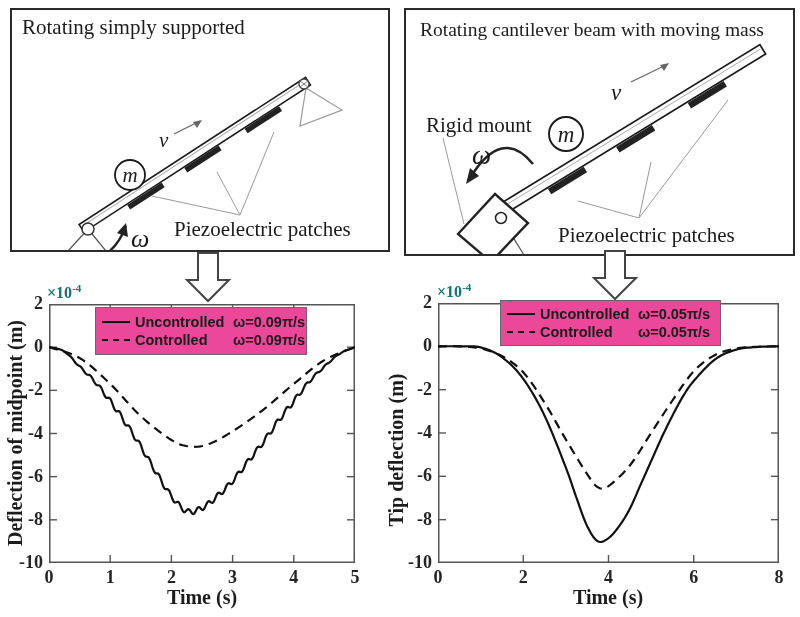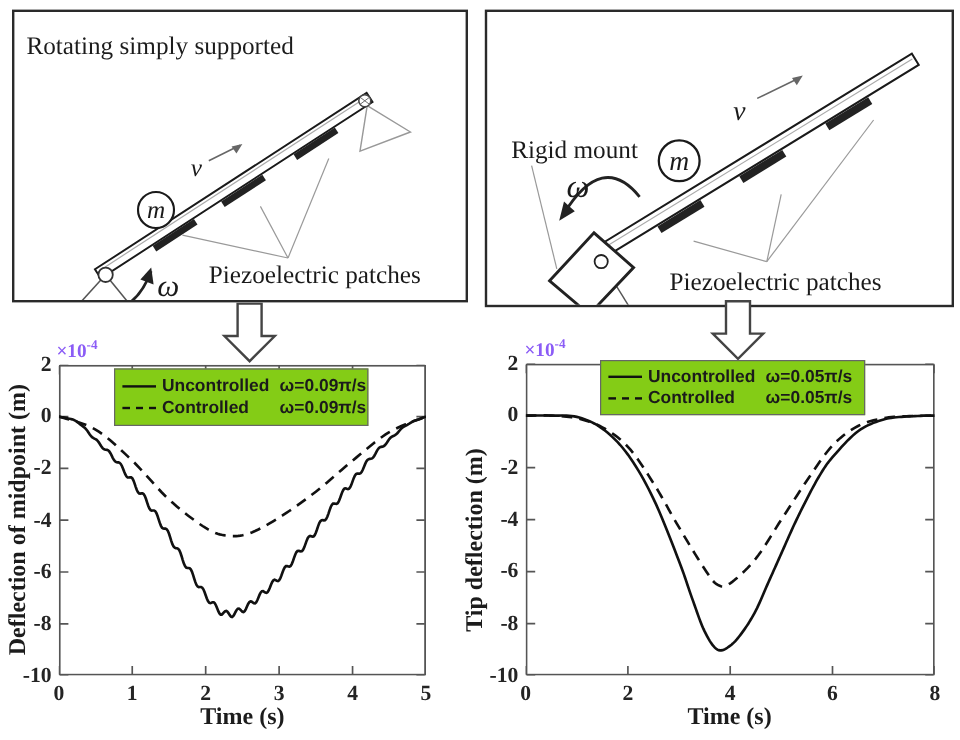--- a/index.html
+++ b/index.html
@@ -5,23 +5,23 @@
   html,body{margin:0;padding:0;background:#fff;}
   #root{position:relative;width:800px;height:617px;background:#ffffff;overflow:hidden;
         font-family:"Liberation Serif",serif;color:#1a1a1a;}
   .panel{position:absolute;border:2px solid #2a2a2a;background:#fff;}
   .panel-title{position:absolute;font-size:21px;line-height:1.22;color:#1c1c1c;white-space:nowrap;}
   svg text{font-family:"Liberation Serif",serif;fill:#1a1a1a;}
   .plotsvg{position:absolute;}
   .tick{position:absolute;font:700 18px "Liberation Serif",serif;color:#242424;text-align:center;}
   .ytick{text-align:right;}
   .axis-label{position:absolute;font:700 20px "Liberation Serif",serif;color:#1c1c1c;white-space:nowrap;}
-  .exp{position:absolute;font:700 16px "Liberation Serif",serif;color:#8b5cf6;}
+  .exp{position:absolute;font:700 16px "Liberation Serif",serif;color:#0f766e;}
   .exp sup{font-size:11px;}
-  .legend{position:absolute;border:1.5px solid #666;background:#84cc16;box-sizing:border-box;
+  .legend{position:absolute;border:1.5px solid #666;background:#ec4899;box-sizing:border-box;
           display:flex;flex-direction:column;justify-content:center;gap:2px;padding:3px 6px;z-index:5;}
   .legend-row{display:flex;align-items:center;gap:5px;
               font:700 14.5px "Liberation Sans",sans-serif;color:#1b1b1b;white-space:nowrap;}
   .lg-sample{flex:0 0 28px;height:2.6px;background:#111;}
   .lg-sample.dashed{background:repeating-linear-gradient(90deg,#111 0 6px,transparent 6px 11px);}
   .lg-label{flex:0 0 93px;}
   .arrow-svg{position:absolute;}
 </style>
 </head>
 <body>
@@ -78,21 +78,21 @@
       <text x="118" y="172" font-size="21" font-style="italic" text-anchor="middle">m</text>
 
       <text x="147" y="137" font-size="21" font-style="italic">v</text>
       <g>
         <line x1="162" y1="124" x2="188" y2="111" stroke="#666" stroke-width="1.3"></line>
         <polygon points="190,110 181,112 185,118" fill="#666"></polygon>
       </g>
 
       <text x="162" y="226" font-size="21">Piezoelectric patches</text>
     </svg>
-    <div class="panel-title" style="left:10px;top:5px;margin-top:11px;">
+    <div class="panel-title" style="left:10px;top:5px;">
       <div>Rotating simply supported</div>
     </div>
   </div>
 
   <div class="panel" style="left:404px;top:8px;width:387px;height:244px;">
     <svg width="387" height="244" viewBox="0 0 387 244">
 
       <g transform="translate(97,205) rotate(-31.5)">
         <rect x="-4" y="-11" width="312" height="11" fill="#ffffff" stroke="#1a1a1a" stroke-width="1.7"></rect>
         <line x1="0" y1="-7" x2="306" y2="-7" stroke="#aaaaaa" stroke-width="1"></line>
@@ -138,20 +138,23 @@
       <text x="160" y="132" font-size="23" font-style="italic" text-anchor="middle">m</text>
 
       <text x="205" y="90" font-size="23" font-style="italic">v</text>
       <g>
         <line x1="225" y1="72" x2="260" y2="55" stroke="#666" stroke-width="1.3"></line>
         <polygon points="263,53 254,55 258,61" fill="#666"></polygon>
       </g>
 
       <text x="152" y="232" font-size="21">Piezoelectric patches</text>
     </svg>
+    <div class="panel-title" style="left:14px;top:8px;font-size:19.5px;">
+      <div>Rotating cantilever beam with moving mass</div>
+    </div>
   </div>
 
   <svg class="arrow-svg" style="left:181px;top:252px;" width="54" height="51" viewBox="0 0 54 51">
     <polygon points="17,1 37,1 37,28 48,28 27,49 6,28 17,28" fill="#fff" stroke="#444" stroke-width="2"></polygon>
   </svg>
   <svg class="arrow-svg" style="left:588px;top:250px;" width="54" height="51" viewBox="0 0 54 51">
     <polygon points="17,1 37,1 37,28 48,28 27,49 6,28 17,28" fill="#fff" stroke="#444" stroke-width="2"></polygon>
   </svg>
 
   <div>

